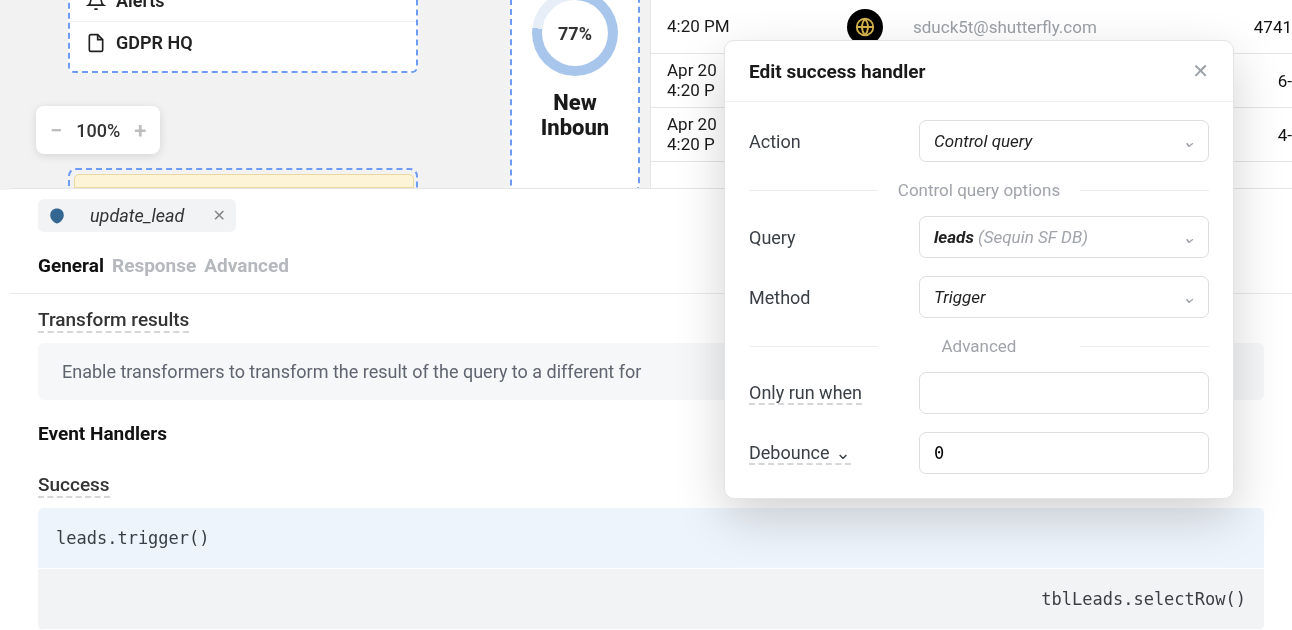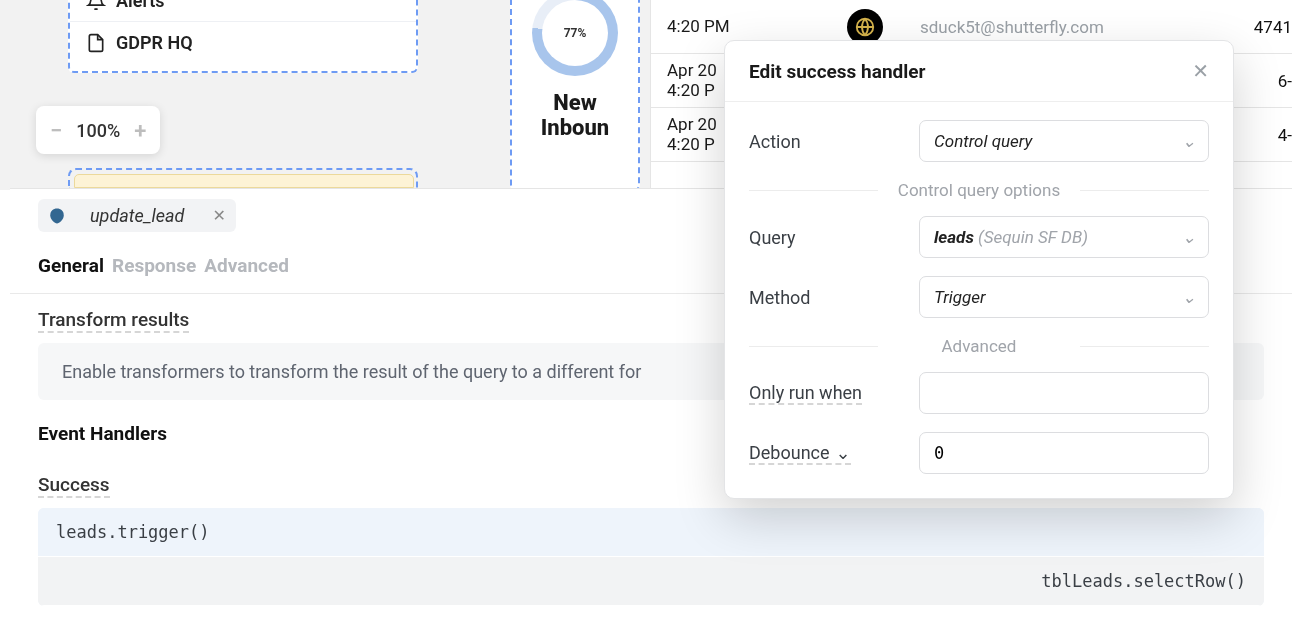--- a/index.html
+++ b/index.html
@@ -55,21 +55,21 @@
   .gauge-ring{
     width:86px;height:86px;margin:0 auto 14px auto;
     border-radius:50%;
     position:relative;
     background: conic-gradient(#a8c5ec 0deg 277deg, #e8eef7 277deg 360deg);
     display:flex;align-items:center;justify-content:center;
   }
   .gauge-ring::before{
     content:"";position:absolute;inset:10px;background:#fff;border-radius:50%;
   }
-  .gauge-val{position:relative;font-weight:700;font-size:12px;color:#333;}
+  .gauge-val{position:relative;font-weight:700;font-size:18px;color:#333;}
   .gauge-label{font-weight:800;font-size:22px;color:#1a1a1a;line-height:1.15;}
 
   .zoom-pill{
     position:absolute;
     left:36px; top:106px;
     background:#fff;
     border-radius:8px;
     box-shadow:0 2px 10px rgba(0,0,0,0.12);
     height:48px;
     display:flex;align-items:center;
@@ -103,21 +103,21 @@
     display:flex;align-items:center;
     height:54px;
     border-bottom:1px solid #e5e5e5;
     padding-left:16px;
     gap:30px;
     font-size:17px;
   }
   .trow .ts{width:150px;line-height:1.15;}
   .avatar{width:36px;height:36px;border-radius:50%;background:#000;display:flex;align-items:center;justify-content:center;}
   .avatar svg{width:22px;height:22px;}
-  .email{color:#9aa0a6;flex:1;margin-left:7px;}
+  .email{color:#9aa0a6;flex:1;}
   .idnum{color:#111;}
 
   
   .editor{
     position:absolute;
     left:10px; top:188px; right:0; bottom:0;
     background:#fff;
     border-top:1px solid #e5e5e5;
   }
   .query-chip-row{
@@ -157,21 +157,21 @@
   .eh-title{
     font-size:19px;font-weight:700;color:#111;
     margin:22px 0 14px 0;
   }
   .code-list{
     background:#eef4fb;border-radius:6px;overflow:hidden;
   }
   .code-row{
     font-family: ui-monospace, SFMono-Regular, Menlo, Consolas, monospace;
     font-size:17px;color:#3a3f45;
-    padding:14px 18px;
+    padding:20px 18px;
     border-bottom:1px solid #fff;
     background:#eef4fb;
   }
   .code-row.alt{background:#f2f3f4;text-align:right;}
 
   
   .popover{
     position:absolute;
     left:724px; top:40px;
     width:510px;

